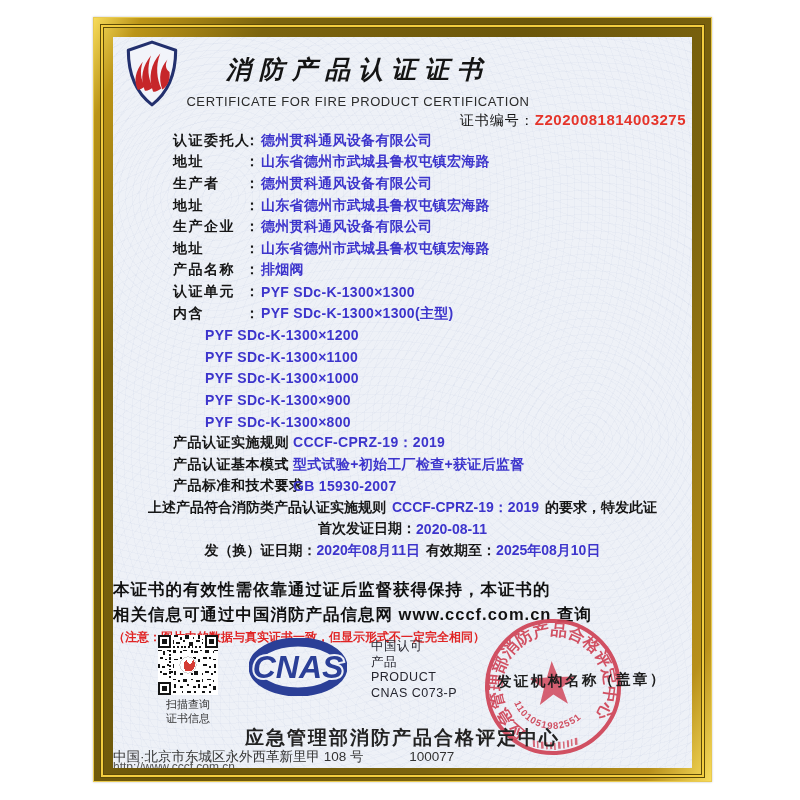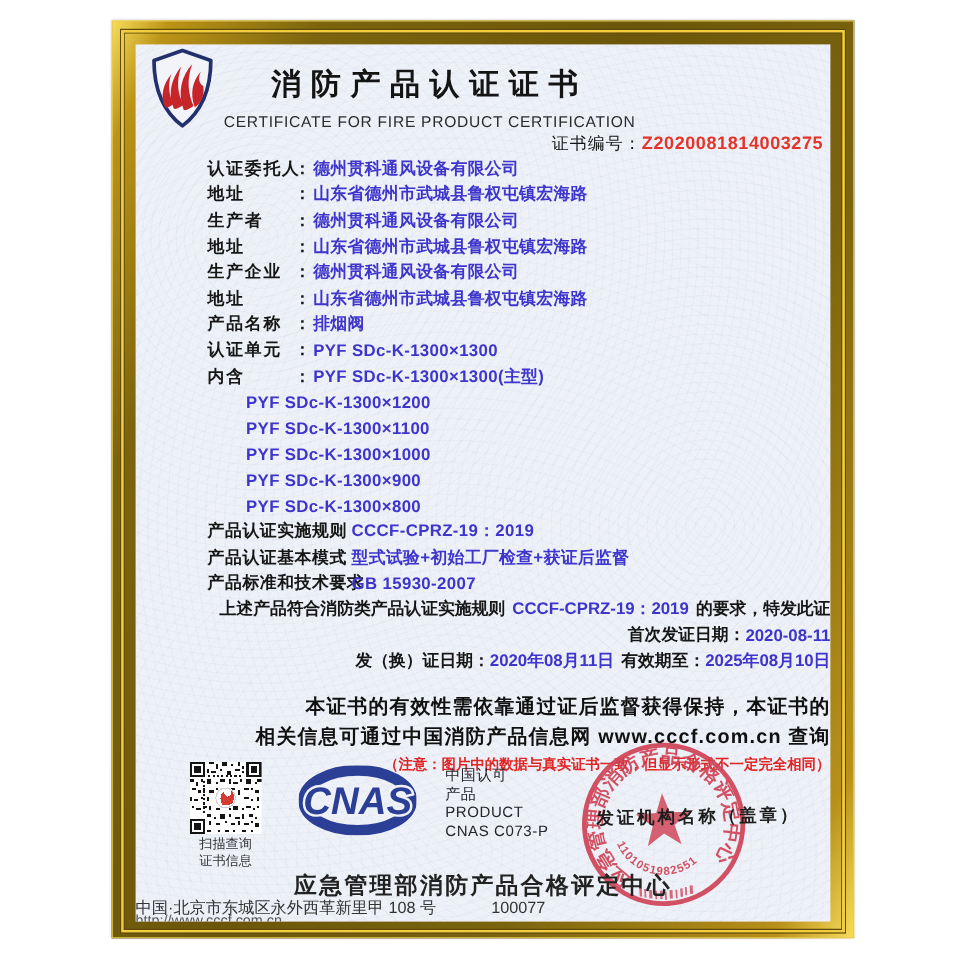--- a/index.html
+++ b/index.html
@@ -24,38 +24,38 @@
     position:absolute;left:20px;top:20px;width:579px;height:731px;overflow:hidden;
     background-color:#eef1f7;
     background-image:
       repeating-radial-gradient(circle at 18% 22%, rgba(140,158,200,.06) 0 1px, transparent 1px 7px),
       repeating-radial-gradient(circle at 82% 55%, rgba(140,158,200,.06) 0 1px, transparent 1px 8px),
       repeating-radial-gradient(circle at 45% 92%, rgba(140,158,200,.05) 0 1px, transparent 1px 9px);
     z-index:2;
   }
   .shield{position:absolute;left:8px;top:2px;width:62px;height:70px;}
   .head{position:absolute;left:0;top:16px;width:490px;text-align:center;}
-  .title{font-size:25px;font-weight:700;color:#141414;letter-spacing:8px;}
+  .title{font-size:25px;font-weight:700;color:#141414;letter-spacing:8px;font-style:italic;}
   .subtitle{margin-top:8px;font-size:13px;color:#2b2b2b;letter-spacing:.6px;}
   .certno{position:absolute;right:6px;top:74px;font-size:14px;color:#141414;letter-spacing:1px;}
   .certno .num{color:#e5342a;font-size:15px;font-weight:600;letter-spacing:.5px;}
   
   .stack{position:absolute;left:0;top:93px;width:100%;font-size:14px;}
   .row{display:flex;align-items:center;height:21.6px;padding-left:60px;white-space:nowrap;}
   .row .lbl{width:72px;color:#161616;font-weight:600;letter-spacing:1.5px;}
   .row .col{width:16px;color:#161616;font-weight:600;}
   .row .val{color:#3d35cc;font-weight:600;letter-spacing:.3px;}
   .row.wide .lbl{width:104px;letter-spacing:.5px;}
   .row.plain{padding-left:92px;}
-  .row.center{padding-left:0;justify-content:flex-end;}
+  .row.center{padding-left:0;justify-content:center;}
   .blue{color:#3d35cc;font-weight:600;}
   .blk{color:#161616;font-weight:600;}
   .gap{display:inline-block;width:6px;}
   
-  .notice{position:absolute;left:0;top:540px;width:100%;text-align:right;color:#111;}
+  .notice{position:absolute;left:0;top:540px;width:100%;text-align:left;color:#111;}
   .notice .n1{font-size:16.5px;font-weight:700;letter-spacing:1px;line-height:25px;}
   .notice .nred{margin-top:2px;font-size:12px;font-weight:700;color:#e02525;letter-spacing:0;}
   
   .qr{position:absolute;left:45px;top:598px;width:60px;height:60px;}
   .qrcap{position:absolute;left:30px;top:660px;width:90px;text-align:center;font-size:11px;color:#333;line-height:14px;}
   .cnas{position:absolute;left:136px;top:601px;width:98px;height:58px;}
   .cnastext{position:absolute;left:258px;top:602px;font-size:12.5px;color:#25252e;line-height:15.5px;letter-spacing:.5px;}
   .stamp{position:absolute;left:365px;top:575px;width:150px;height:150px;opacity:.92;transform:rotate(-3deg);}
   .stampcap{position:absolute;left:384px;top:634px;width:180px;font-family:"Liberation Serif","DejaVu Serif",serif;
     font-size:14.5px;font-weight:600;color:#1d1d1d;letter-spacing:2.5px;transform:rotate(-1deg);}

